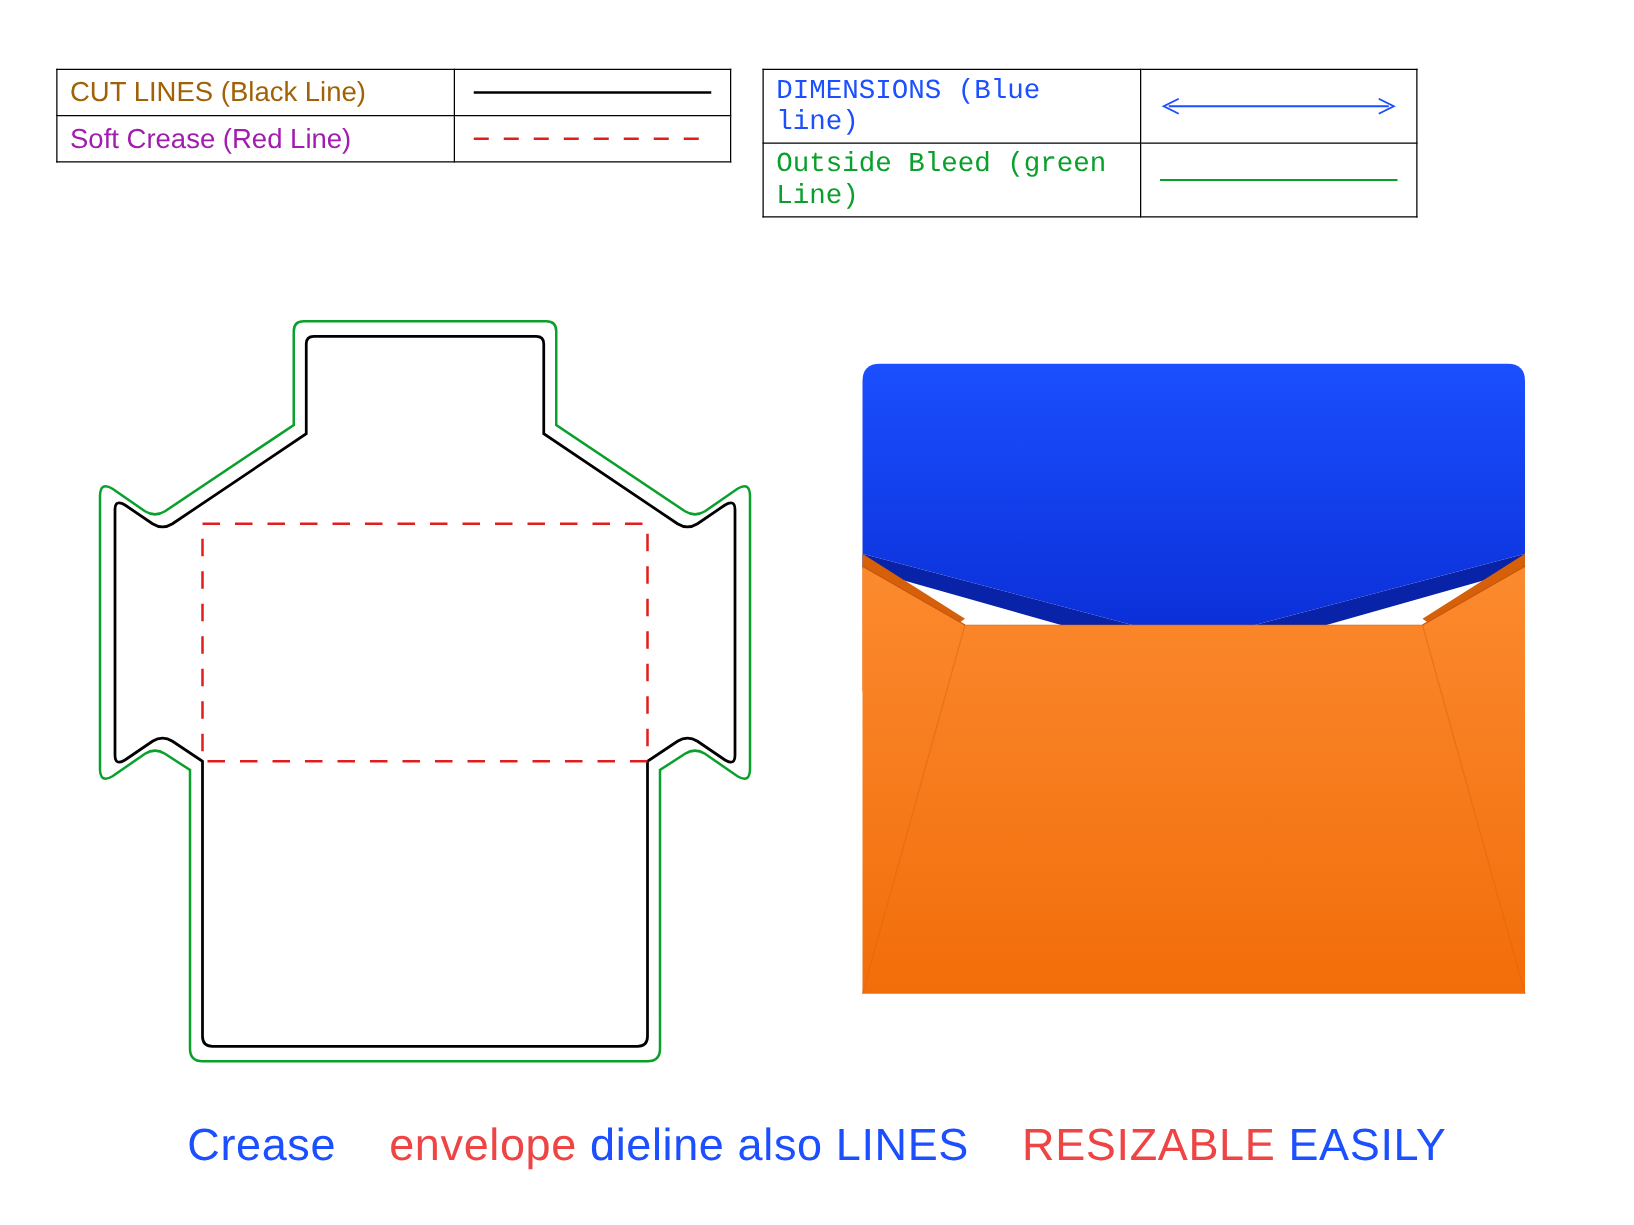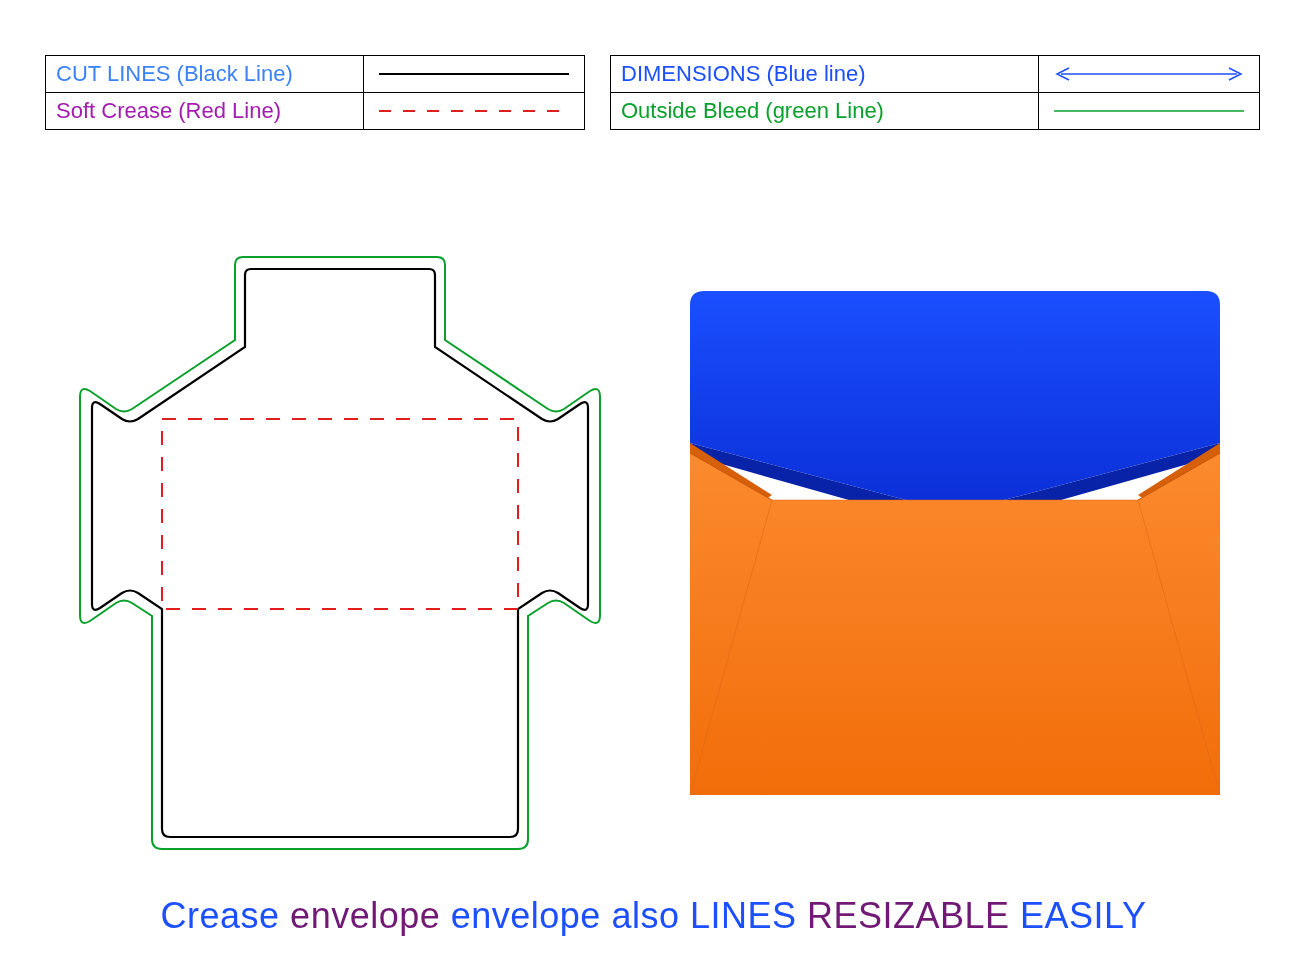--- a/index.html
+++ b/index.html
@@ -33,50 +33,50 @@
   .tagline {
     position: absolute;
     left: 0;
     width: 100%;
     text-align: center;
     font-size: 36px;
     letter-spacing: 0.5px;
   }
   .tagline span { white-space: pre; }
   .blue-text { color: #1b4fff; }
-  .orange-text { color: #701a75; }
+  .orange-text { color: #ef4444; margin-left: 32px; }
   svg { display: block; }
 </style>
 </head>
 <body>
 
 <div class="legend" style="left:45px; top:55px; width:540px;">
   <table>
     <tbody>
         <tr>
-      <td style="color:#3b82f6;">CUT LINES (Black Line)</td>
+      <td style="color:#a16207;">CUT LINES (Black Line)</td>
       <td class="sample">
         <svg width="200" height="20">
           <line x1="5" y1="10" x2="195" y2="10" stroke="#000" stroke-width="2"></line>
         </svg>
       </td>
     </tr>
     <tr>
       <td style="color:#a21caf;">Soft Crease (Red Line)</td>
       <td class="sample">
         <svg width="200" height="20">
           <line x1="5" y1="10" x2="195" y2="10" stroke="#e11d1d" stroke-width="2" stroke-dasharray="12 12"></line>
         </svg>
       </td>
     </tr>
   </tbody>
     </table>
 </div>
 
-<div class="legend" style="left:610px; top:55px; width:650px;">
+<div class="legend" style="left:610px; top:55px; width:524px;font-family:Liberation Mono, monospace;">
   <table>
     <tbody>
         <tr>
       <td style="color:#1b4fff;">DIMENSIONS (Blue line)</td>
       <td class="sample">
         <svg width="200" height="20">
           <line x1="12" y1="10" x2="188" y2="10" stroke="#1b4fff" stroke-width="1.5"></line>
           <polyline points="20,4 8,10 20,16" fill="none" stroke="#1b4fff" stroke-width="1.5"></polyline>
           <polyline points="180,4 192,10 180,16" fill="none" stroke="#1b4fff" stroke-width="1.5"></polyline>
         </svg>
@@ -194,14 +194,14 @@
            Z" fill="url(#bodyGrad)"></path>
 
   <line x1="30" y1="168" x2="112" y2="215" stroke="#c9560a" stroke-width="1"></line>
   <line x1="560" y1="168" x2="478" y2="215" stroke="#c9560a" stroke-width="1"></line>
   <line x1="112" y1="215" x2="30" y2="510" stroke="#e06812" stroke-width="1" opacity="0.6"></line>
   <line x1="478" y1="215" x2="560" y2="510" stroke="#e06812" stroke-width="1" opacity="0.6"></line>
   <line x1="112" y1="215" x2="478" y2="215" stroke="#e06812" stroke-width="1" opacity="0.5"></line>
 </svg>
 
 <div class="tagline" style="top:895px;">
-  <span class="blue-text">Crease </span><span class="orange-text">envelope </span><span class="blue-text">envelope also </span><span class="blue-text">LINES </span><span class="orange-text">RESIZABLE </span><span class="blue-text">EASILY</span>
+  <span class="blue-text">Crease </span><span class="orange-text">envelope </span><span class="blue-text">dieline also </span><span class="blue-text">LINES </span><span class="orange-text">RESIZABLE </span><span class="blue-text">EASILY</span>
 </div>
 
 </body></html>

